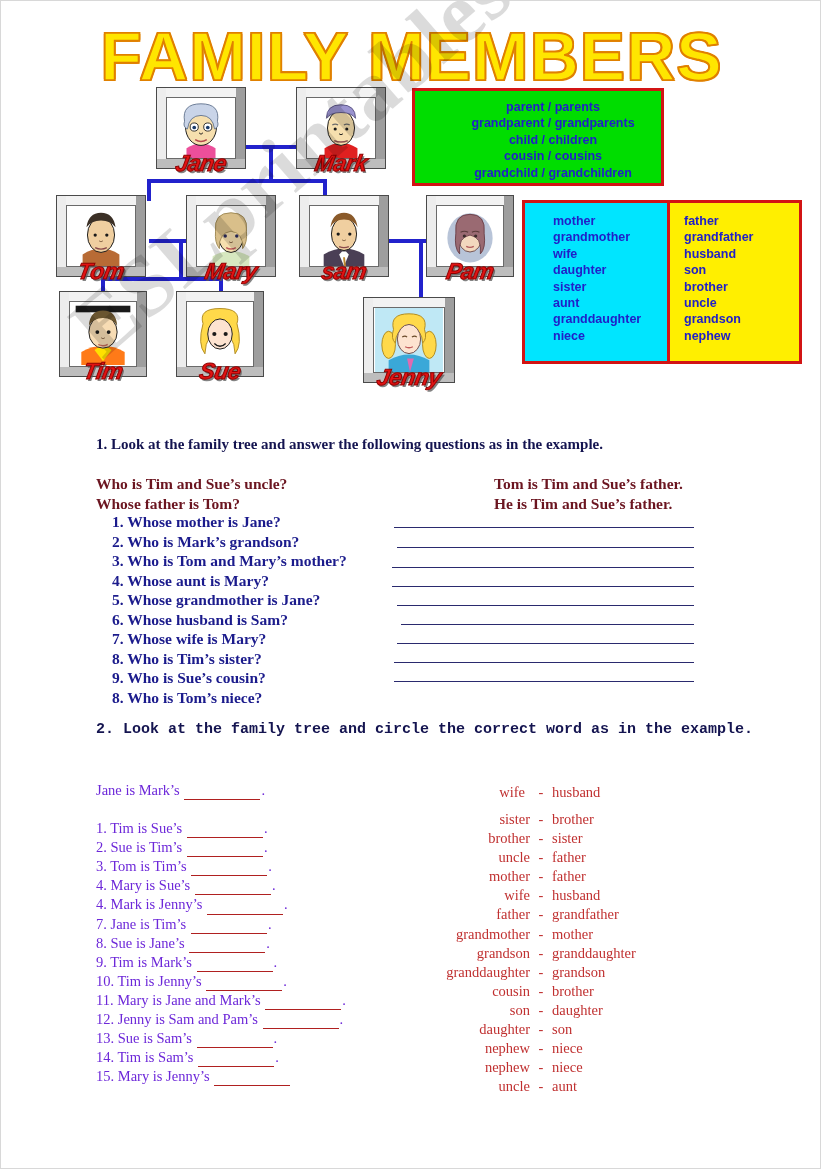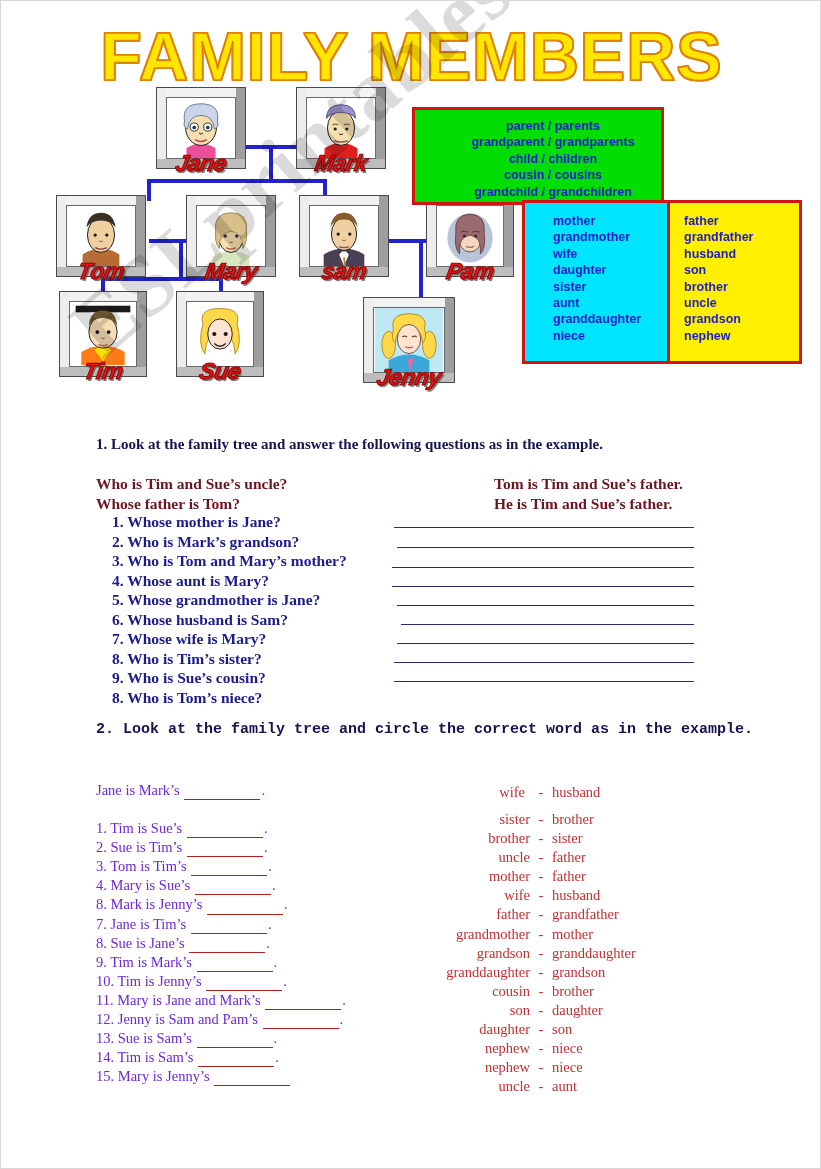--- a/index.html
+++ b/index.html
@@ -462,21 +462,21 @@
             <path d="M28 30 q3 -2 5 0" stroke="#6a4a2a" stroke-width="1.2" fill="none"></path>
             <path d="M38 30 q3 -2 5 0" stroke="#6a4a2a" stroke-width="1.2" fill="none"></path>
             <path d="M31 40 q4 2 8 0" stroke="#c05a5a" stroke-width="1.3" fill="none"></path>
           </svg>
         </div>
       </div>
       <span class="nametag">Jenny</span>
     </div>
   </div>
 
-  <div class="vocbox green" style="left:411px; top:106px; width:252px; height:98px;padding-left:36px;">
+  <div class="vocbox green" style="left:411px; top:87px; width:252px; height:98px;padding-left:36px;">
     <div>parent / parents</div>
     <div>grandparent / grandparents</div>
     <div>child / children</div>
     <div>cousin / cousins</div>
     <div>grandchild / grandchildren</div>
   </div>
 
   <div class="vocbox cyan" style="left:521px; top:199px; width:148px; height:164px;">
     <div>mother</div>
     <div>grandmother</div>
@@ -541,21 +541,21 @@
   <div class="ex2-left" style="left:95px; top:780px;">
     <div class="row">
       <span>Jane is Mark’s</span>
       <span class="blank"></span><span>.</span>
     </div>
     <div style="height:19px;"></div>
     <div class="row"><span>1.  Tim is Sue’s</span> <span class="blank"></span>.</div>
     <div class="row"><span>2.  Sue is Tim’s</span> <span class="blank"></span>.</div>
     <div class="row"><span>3. Tom is Tim’s</span> <span class="blank"></span>.</div>
     <div class="row"><span>4. Mary is Sue’s</span> <span class="blank"></span>.</div>
-    <div class="row"><span>8. Mark is Jenny’s</span> <span class="blank"></span>.</div>
+    <div class="row"><span>4. Mark is Jenny’s</span> <span class="blank"></span>.</div>
     <div class="row"><span>7. Jane is Tim’s</span> <span class="blank"></span>.</div>
     <div class="row"><span>8. Sue is Jane’s</span> <span class="blank"></span>.</div>
     <div class="row"><span>9.  Tim is Mark’s</span> <span class="blank"></span>.</div>
     <div class="row"><span>10. Tim is Jenny’s</span> <span class="blank"></span>.</div>
     <div class="row"><span>11. Mary is Jane and Mark’s</span> <span class="blank"></span>.</div>
     <div class="row"><span>12. Jenny is Sam and Pam’s</span> <span class="blank"></span>.</div>
     <div class="row"><span>13. Sue is Sam’s</span> <span class="blank"></span>.</div>
     <div class="row"><span>14. Tim is Sam’s</span> <span class="blank"></span>.</div>
     <div class="row"><span>15. Mary is Jenny’s</span> <span class="blank"></span></div>
   </div>

